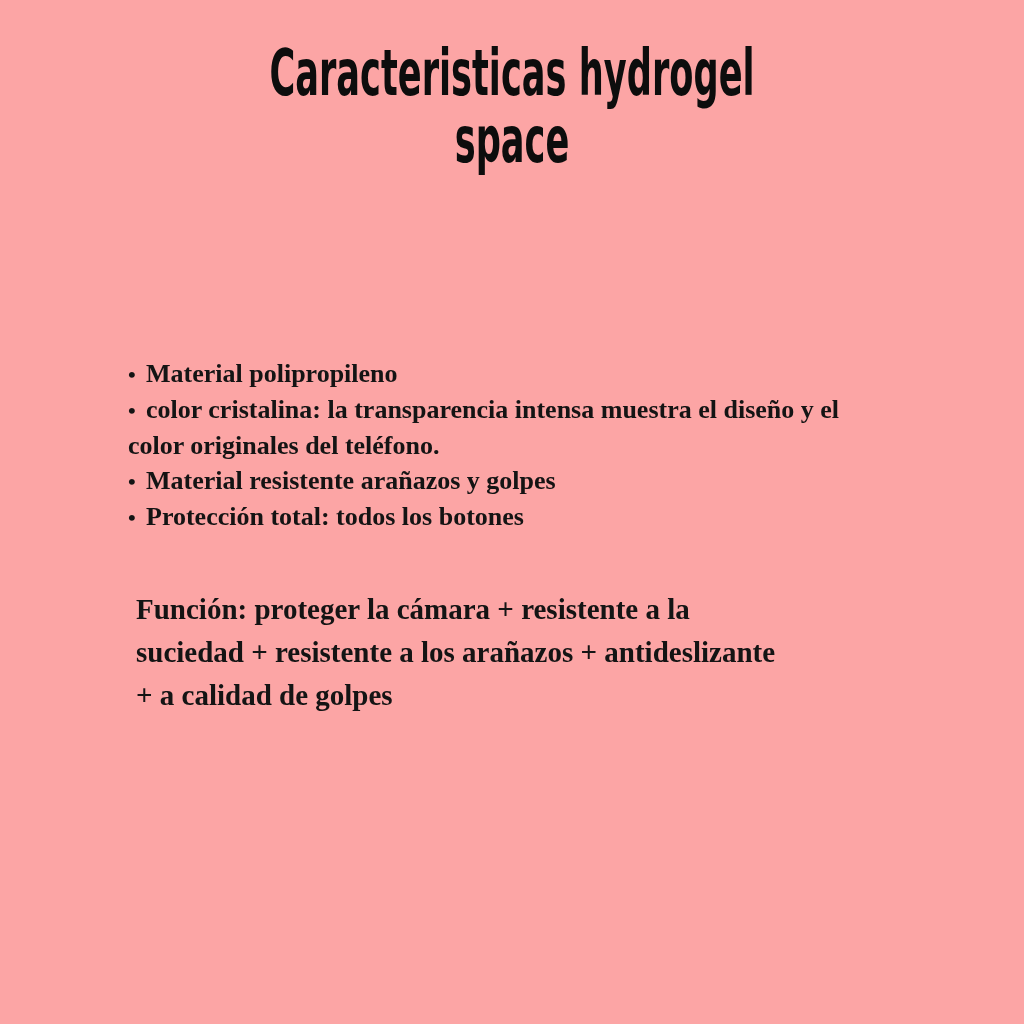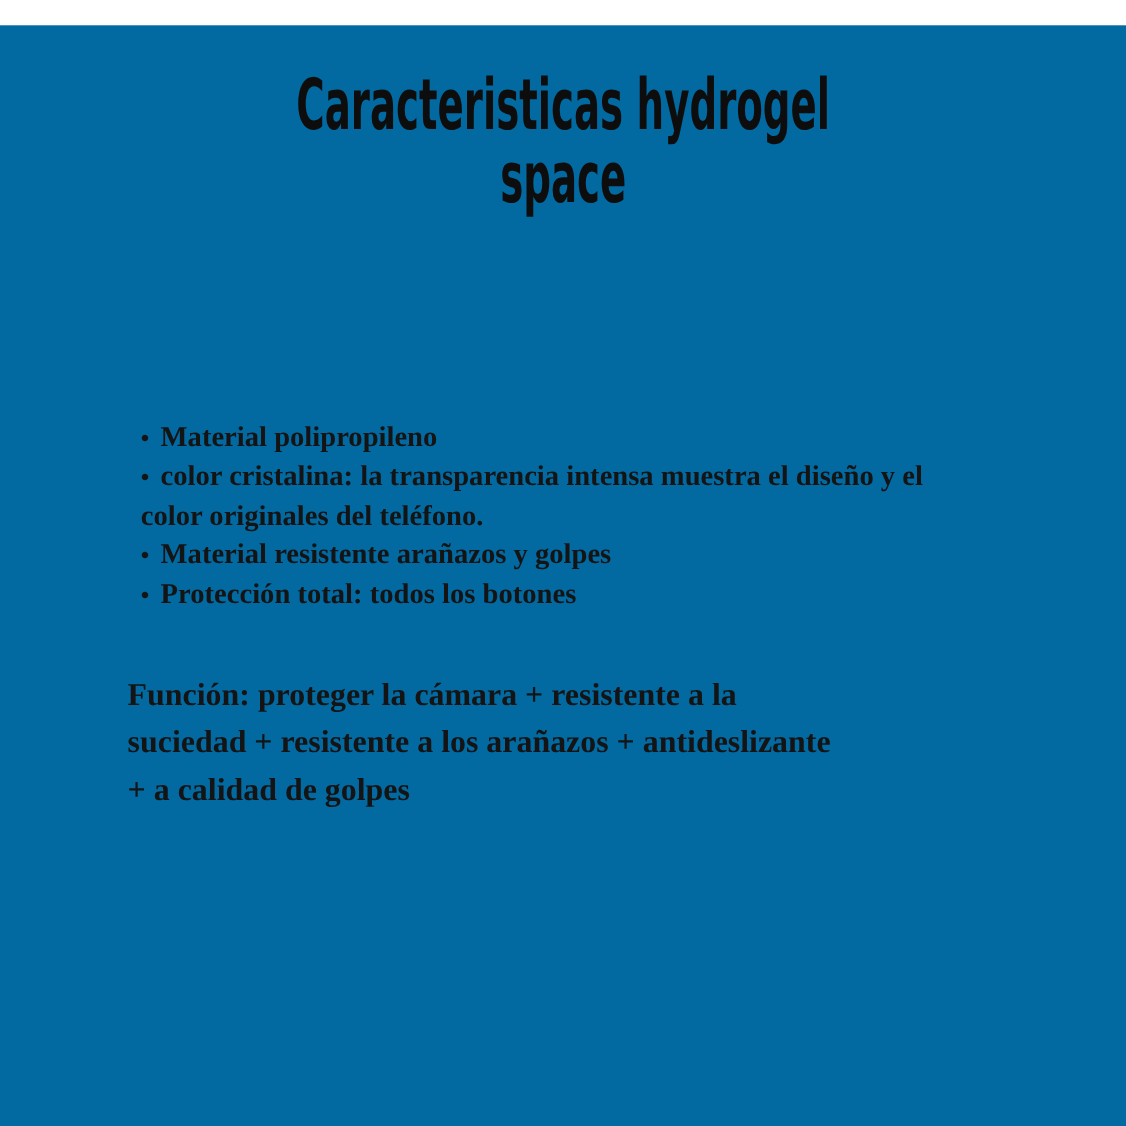--- a/index.html
+++ b/index.html
@@ -10,22 +10,21 @@
     width: 1024px;
     height: 1024px;
     background: #ffffff;
     position: relative;
     overflow: hidden;
     font-family: "Liberation Serif", serif;
   }
   .page {
     position: absolute;
     inset: 0;
-    background: #0369a1;
-    margin-top: 23px;
+    background: #fca5a5;
   }
   
   .title {
     position: absolute;
     top: 40px;
     left: 0;
     width: 1024px;
     text-align: center;
     color: #0d0d0d;
     font-family: "DejaVu Sans", sans-serif;
@@ -55,21 +54,21 @@
   .bullet {
     display: inline-block;
     font-size: 22px;
     width: 18px;
     vertical-align: baseline;
   }
   
   .function-block {
     position: absolute;
     top: 588px;
-    left: 116px;
+    left: 136px;
     width: 800px;
     color: #141414;
     font-family: "Liberation Serif", serif;
     font-weight: 700;
     font-size: 29px;
     line-height: 43px;
   }
   .function-line {
     white-space: nowrap;
   }

